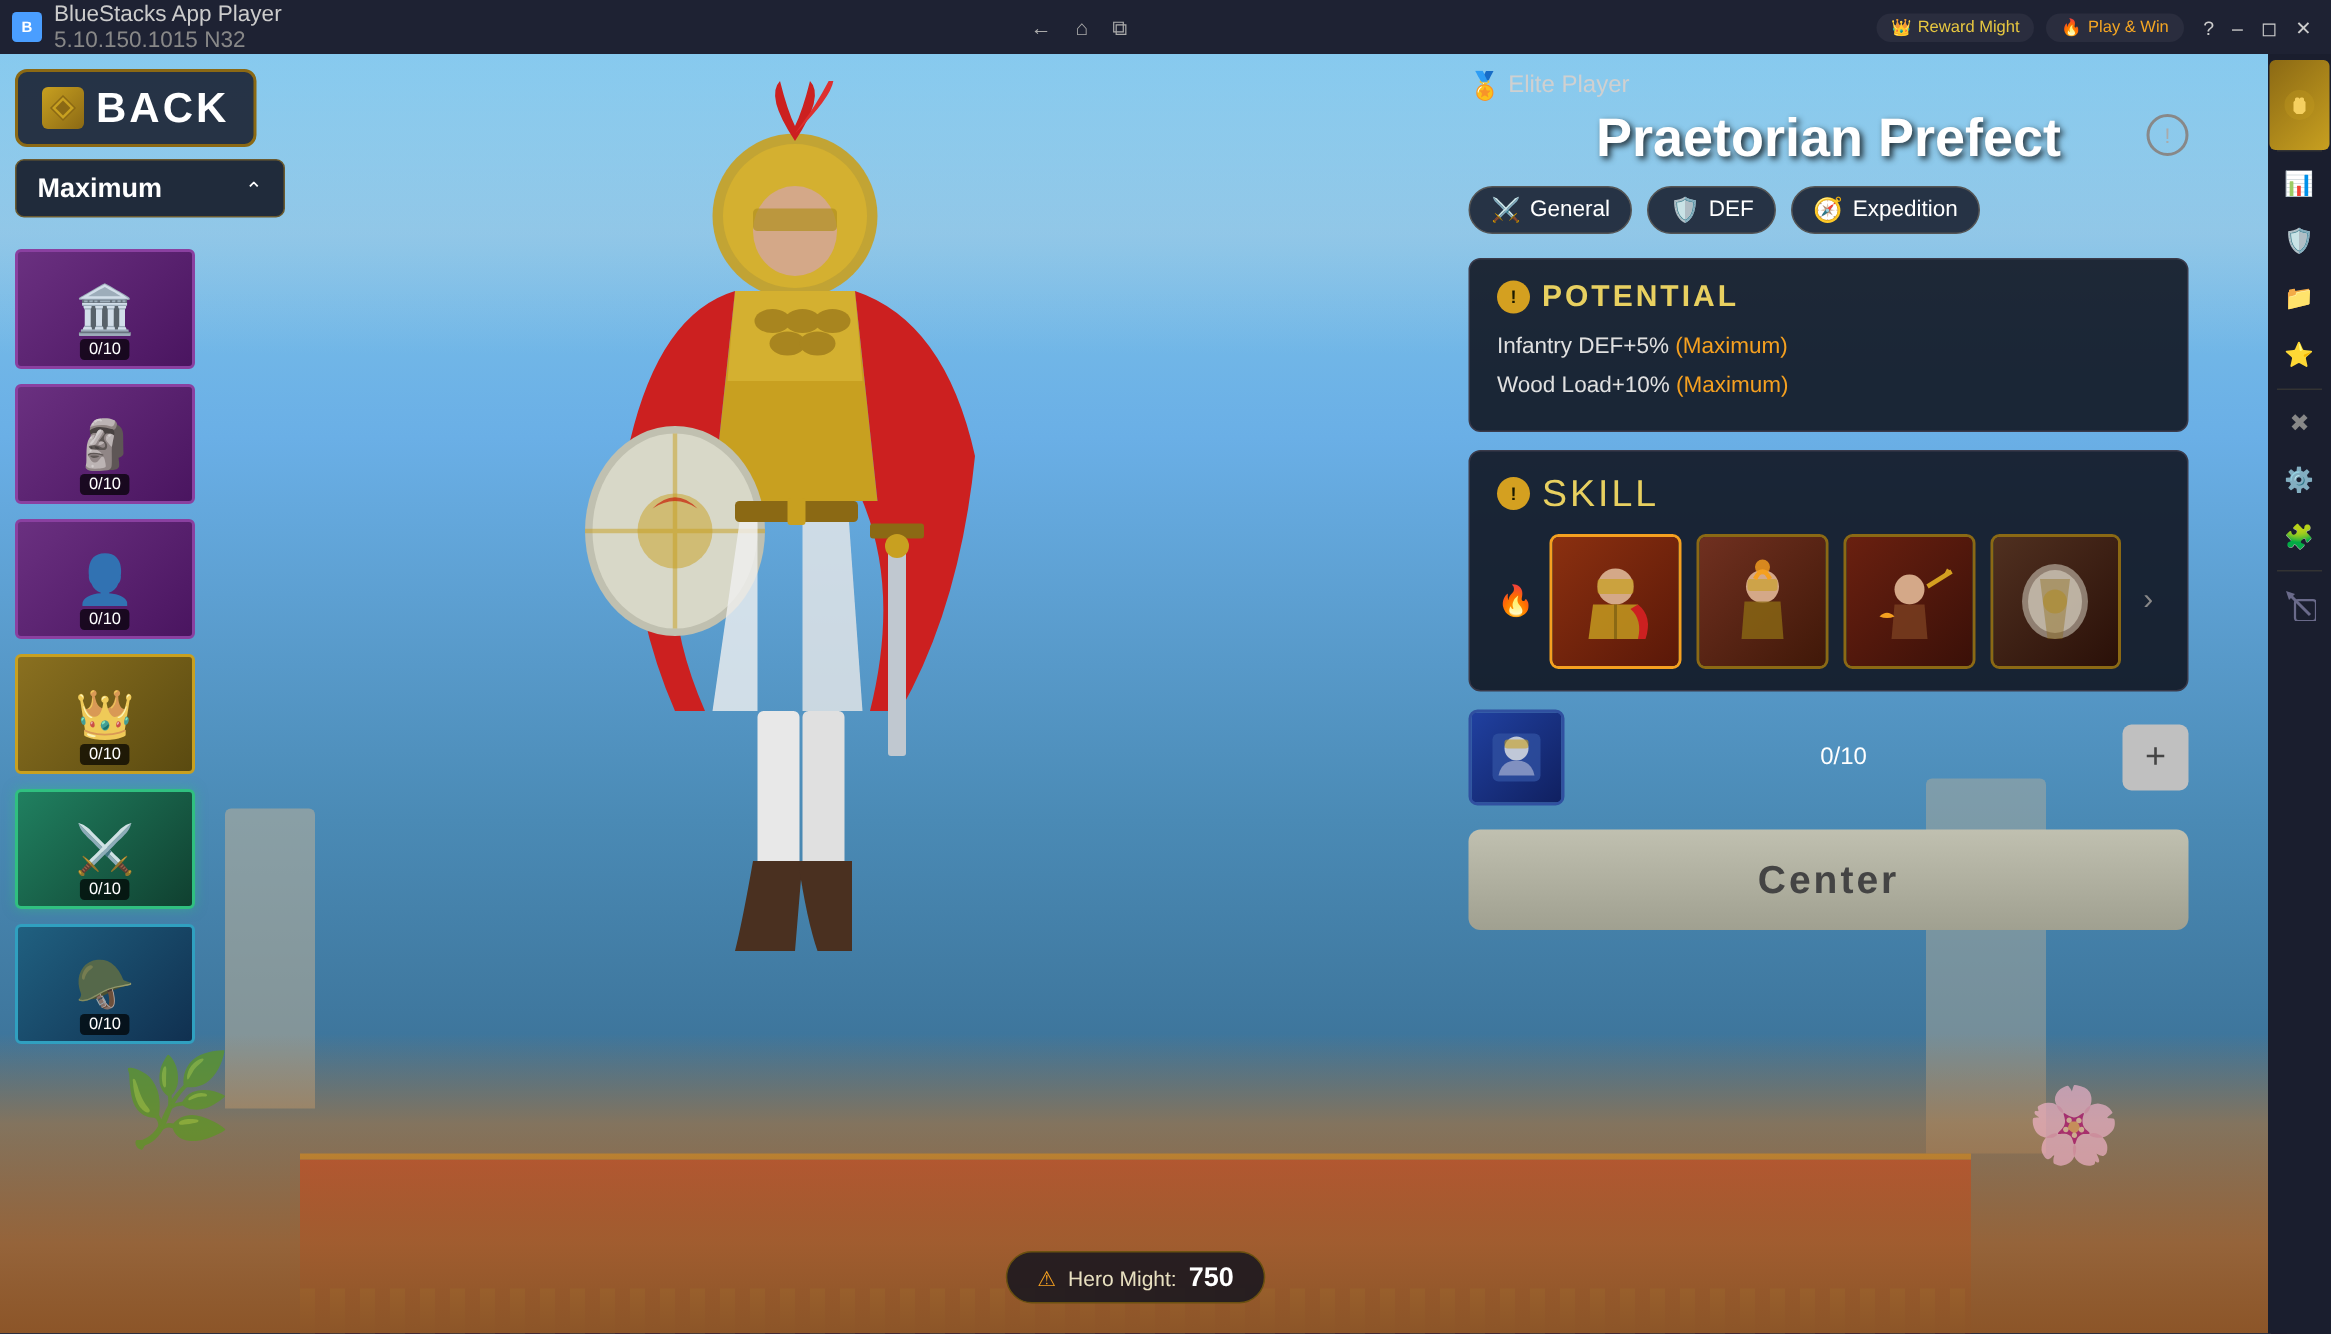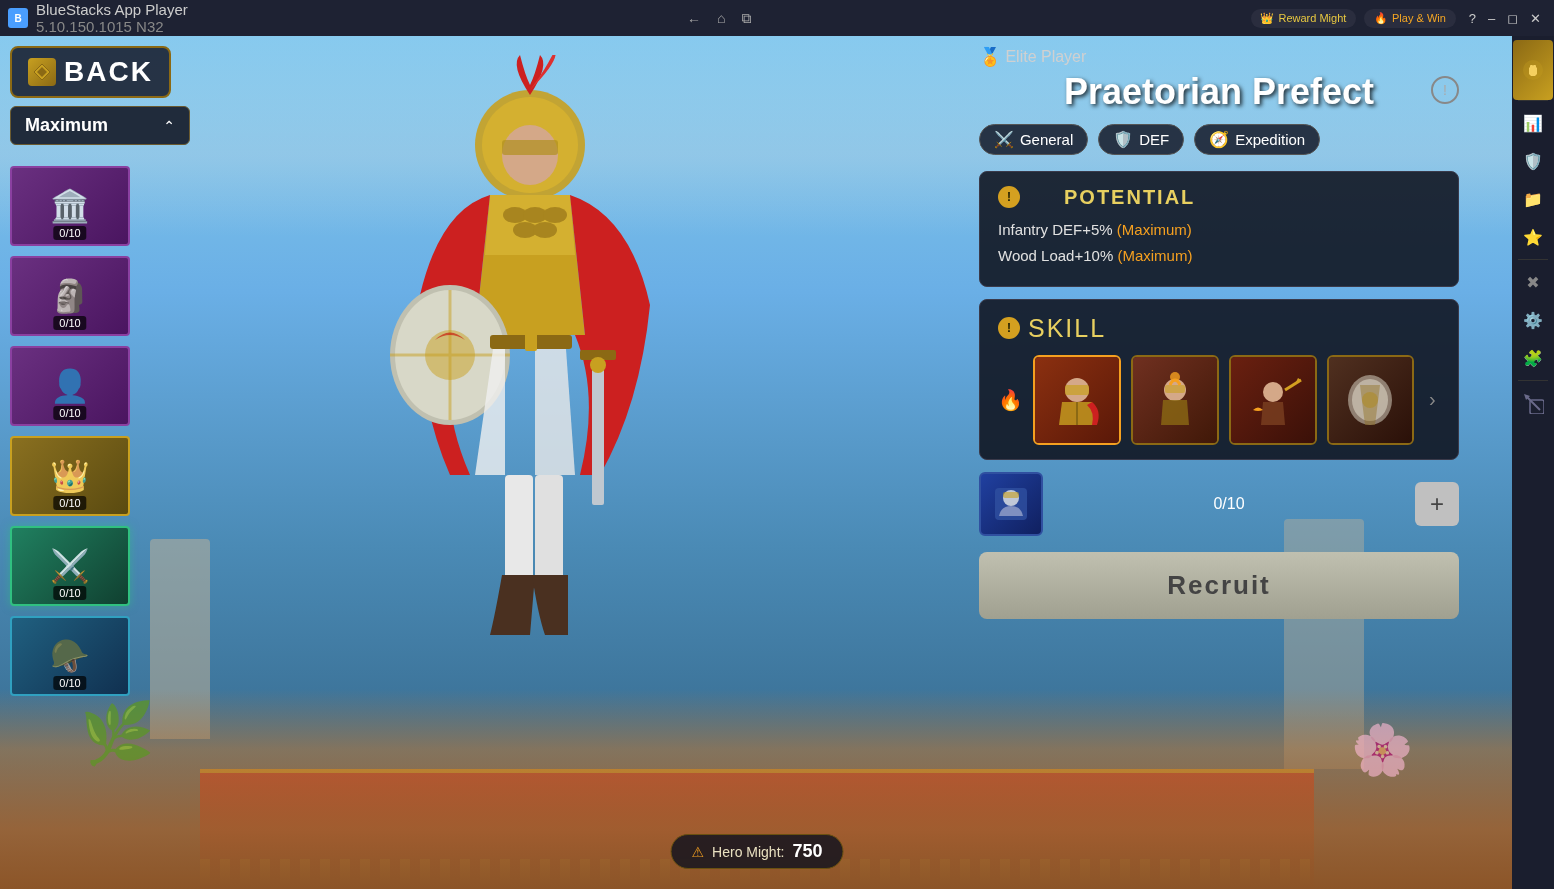--- a/index.html
+++ b/index.html
@@ -357,21 +357,20 @@
       display: flex; align-items: center; justify-content: center;
       font-size: 12px;
       color: #1a1a00;
       font-weight: bold;
     }
     .section-title {
       color: #e8d060;
       font-size: 20px;
       font-weight: bold;
       letter-spacing: 2px;
-      margin-left: 36px;
     }
     .potential-line {
       color: #e0e0e0;
       font-size: 15px;
       margin-bottom: 4px;
       line-height: 1.5;
     }
     .potential-highlight {
       color: #f5a020;
     }
@@ -902,21 +901,21 @@
           <rect x="12" y="8" width="16" height="6" rx="2" fill="#c8a020" opacity="0.6"></rect>
         </svg>
       </div>
       <span class="recruit-counter">0/10</span>
       <button class="recruit-plus-btn">
         <span>+</span>
       </button>
     </div>
 
     
-    <button class="recruit-btn">Recruit</button>
+    <button class="recruit-btn">Center</button>
   </div>
 </div>
 
 <div class="right-sidebar">
   <div class="sidebar-icon active-gold">
     <svg width="24" height="24" viewBox="0 0 24 24">
       <circle cx="12" cy="12" r="10" fill="rgba(200,160,32,0.3)"></circle>
       <path d="M8,10 L8,16 L10,18 L14,18 L16,16 L16,10 L14,8 L10,8 Z" fill="#f5d060"></path>
       <rect x="9" y="7" width="3" height="4" rx="1" fill="#f5d060"></rect>
       <rect x="12" y="7" width="3" height="4" rx="1" fill="#f5d060"></rect>

